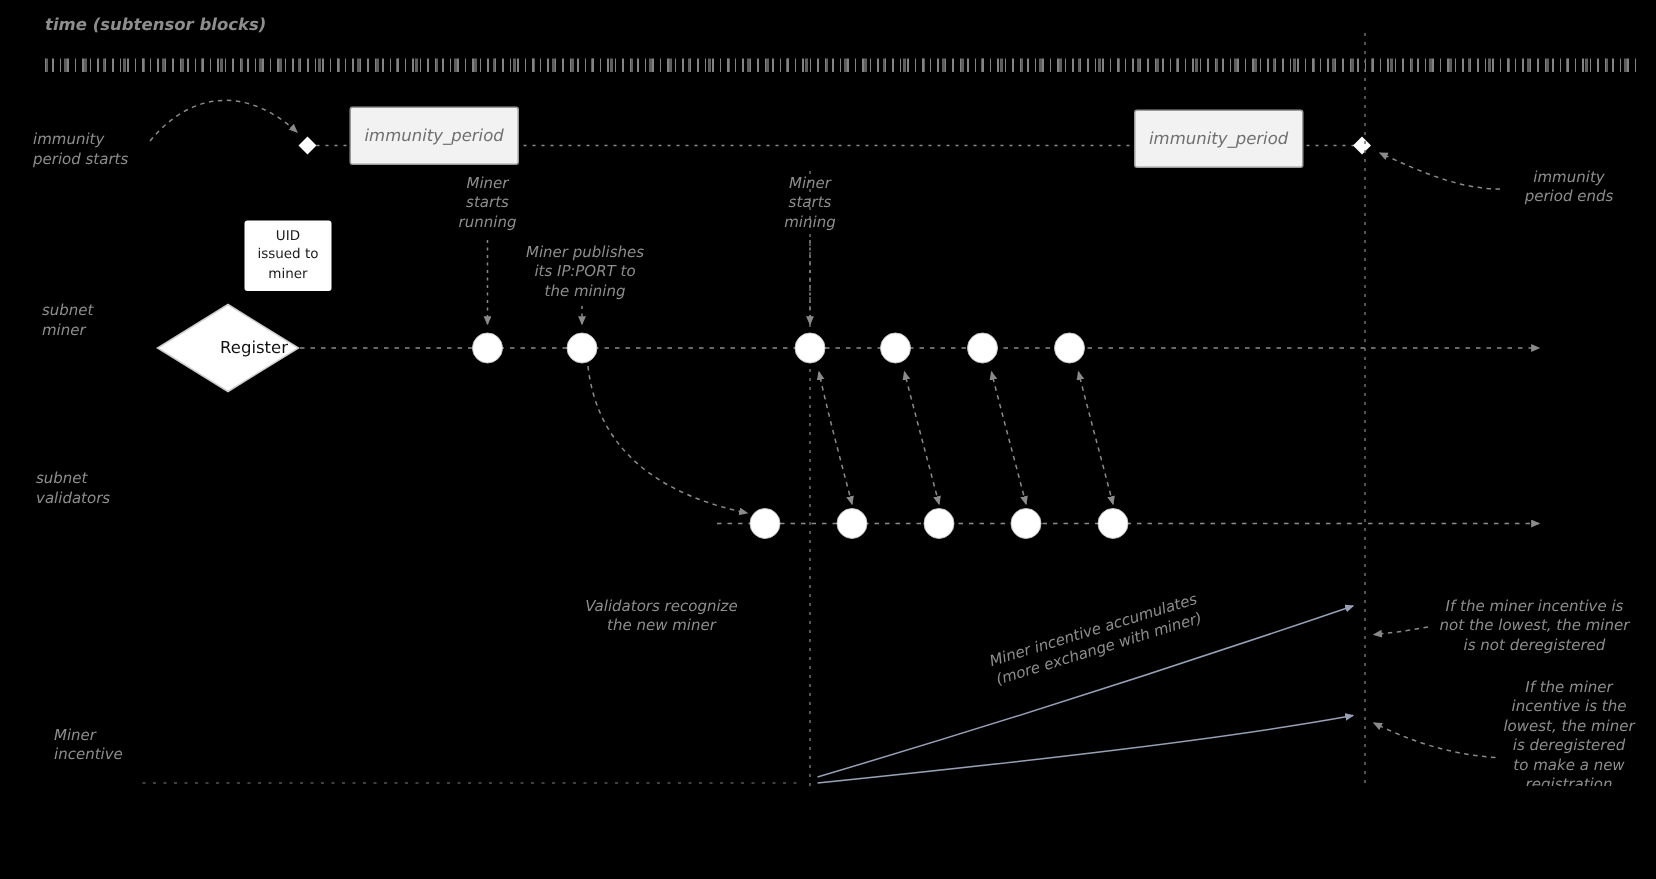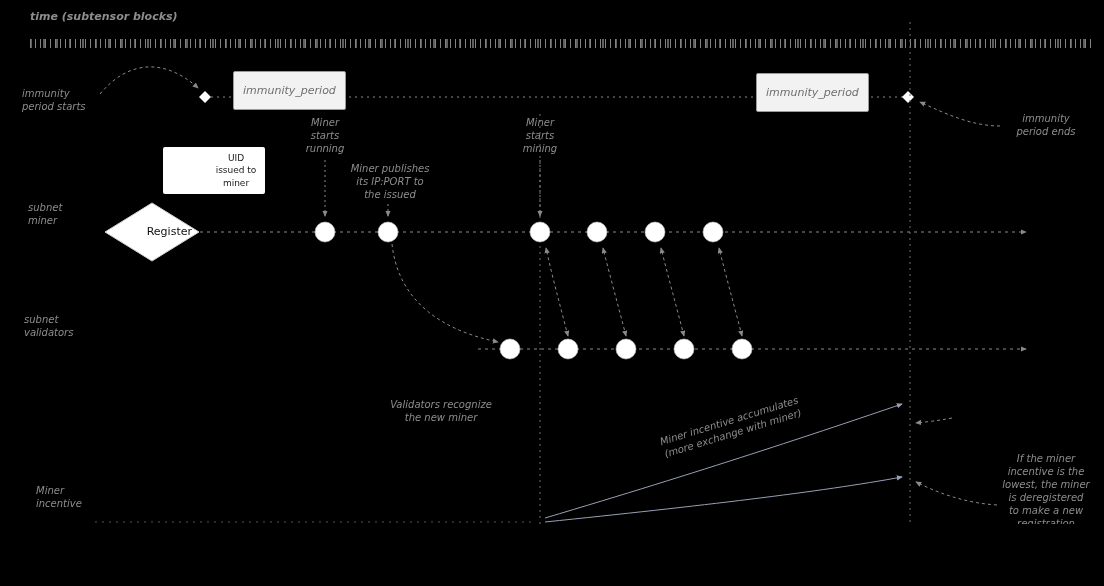--- a/index.html
+++ b/index.html
@@ -11,21 +11,21 @@
   .lbl.left{text-align:left;}
   .axis-title{font-weight:700;font-size:11px;}
   .tickstrip{position:absolute;left:30px;top:39px;width:1064px;height:9px;opacity:.85;
        background-image:
          repeating-linear-gradient(90deg,#9a9a9a 0 1px,transparent 1px 5px),
          repeating-linear-gradient(90deg,#6f6f6f 0 2px,transparent 2px 13px);}
   .box{position:absolute;background:#f2f2f2;border:1px solid #9a9a9a;border-radius:2px;
        color:#6f6f6f;font-style:italic;font-size:11px;padding:12px 9px;white-space:nowrap;}
   .uid-box{position:absolute;left:163px;top:147px;width:58px;height:47px;background:#fff;
        border-radius:2px;color:#1a1a1a;font-size:9px;line-height:1.35;display:flex;
-       align-items:center;justify-content:center;text-align:center;white-space:pre-line;padding-left:44px;}
+       align-items:center;justify-content:center;text-align:center;white-space:pre-line;}
   .register-lbl{position:absolute;left:112px;top:225px;width:80px;text-align:right;
        color:#111;font-size:11px;}
   .rot{transform:rotate(-17deg);transform-origin:center;}
 </style>
 </head>
 <body>
 
 <div class="stage">
 
   <div class="tickstrip"></div>
@@ -134,32 +134,35 @@
 
   <div class="lbl left" style="left:36px;top:484px;">Miner
 incentive</div>
 
   <div class="lbl" style="left:293px;top:116px;width:64px;">Miner
 starts
 running</div>
 
   <div class="lbl" style="left:343px;top:162px;width:94px;">Miner publishes
 its IP:PORT to
-the issued</div>
+the mining</div>
 
   <div class="lbl" style="left:508px;top:116px;width:64px;">Miner
 starts
 mining</div>
 
   <div class="lbl" style="left:380px;top:398px;width:122px;">Validators recognize
 the new miner</div>
 
   <div class="lbl rot" style="left:625px;top:414px;width:212px;">Miner incentive accumulates
 (more exchange with miner)</div>
 
+  <div class="lbl" style="left:948px;top:398px;width:150px;">If the miner incentive is
+not the lowest, the miner
+is not deregistered</div>
 
   <div class="lbl" style="left:993px;top:452px;width:106px;">If the miner
 incentive is the
 lowest, the miner
 is deregistered
 to make a new
 registration</div>
 
 </div>
 

